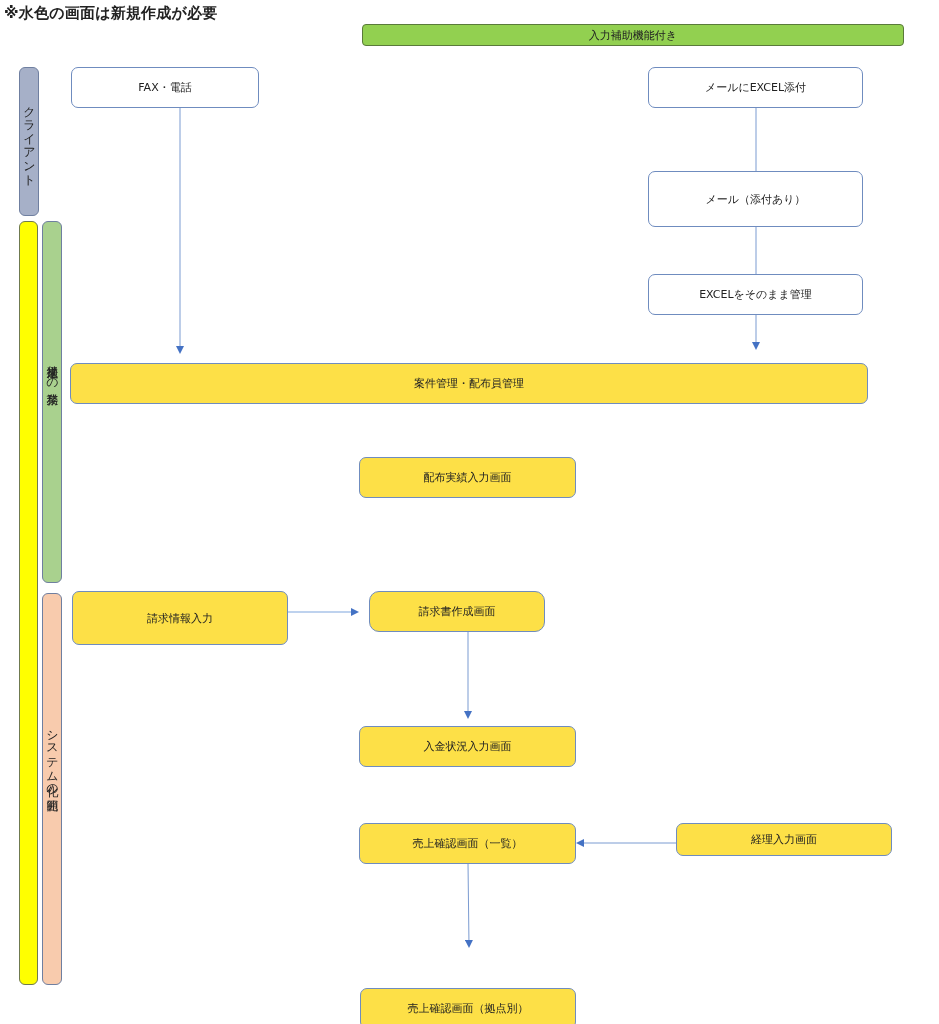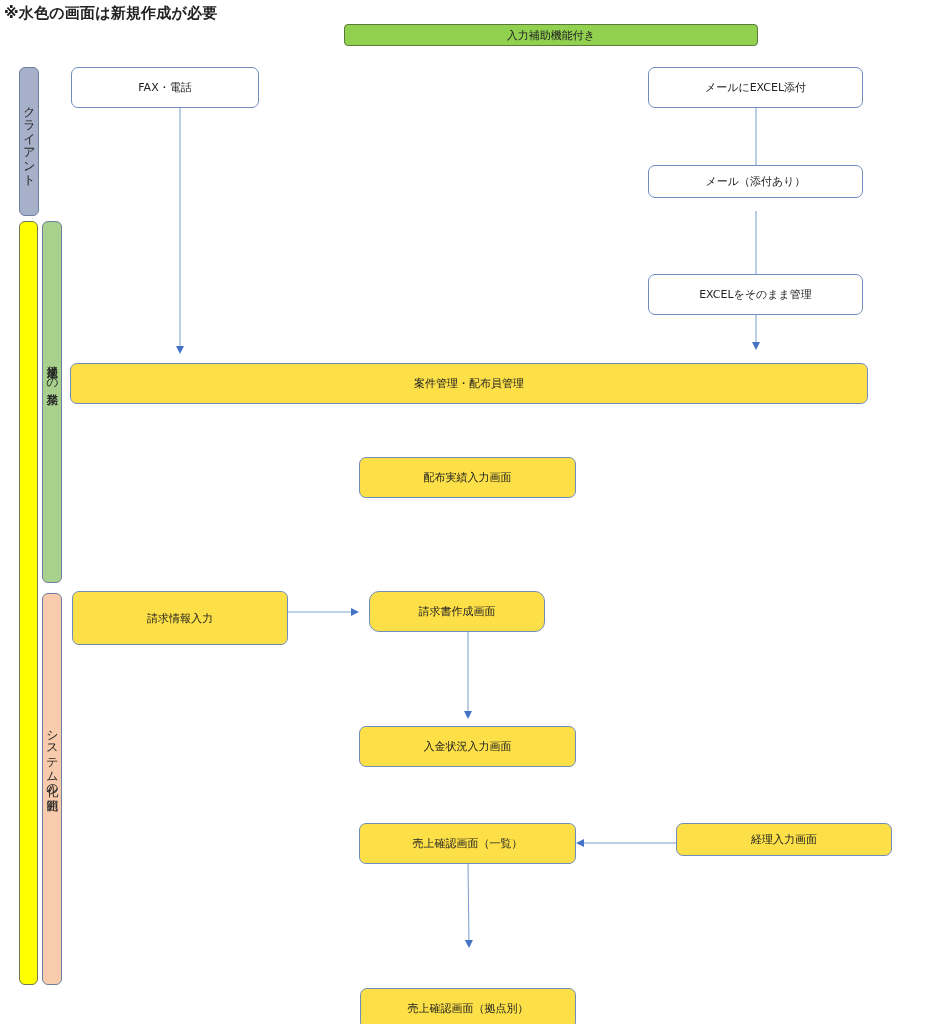--- a/index.html
+++ b/index.html
@@ -14,21 +14,21 @@
   .lane { position:absolute; box-sizing:border-box; border:1.5px solid #6f7fa0; border-radius:6px; }
   .lane-label { position:absolute; writing-mode:vertical-rl; text-orientation:upright;
                 font-size:12px; color:#222; left:50%; transform:translateX(-50%); letter-spacing:0px; }
   svg.conn { position:absolute; left:0; top:0; width:939px; height:1024px; pointer-events:none; }
 </style>
 </head>
 <body>
 
 <div class="note">※水色の画面は新規作成が必要</div>
 
-<div class="box green-bar" style="left:344px; top:24px; width:414px; height:22px; border-color:#5a7a3a;">
+<div class="box green-bar" style="left:362px; top:24px; width:542px; height:22px; border-color:#5a7a3a;">
   <span>入力補助機能付き</span>
 </div>
 
 <div class="lane" style="left:19px; top:67px; width:20px; height:149px; background:#a6b0c8;">
   <span class="lane-label" style="top:30px;">クライアント</span>
 </div>
 <div class="lane" style="left:19px; top:221px; width:19px; height:764px; background:#ffff00; border-color:#6f7a50;"></div>
 <div class="lane" style="left:42px; top:221px; width:20px; height:362px; background:#a9d18e;">
   <span class="lane-label" style="top:135px;">従来通りの業務</span>
 </div>
@@ -51,21 +51,21 @@
   <line x1="676" y1="843" x2="578" y2="843" stroke="#7b9bd1" stroke-width="1" marker-end="url(#arr)"></line>
   <line x1="468" y1="863" x2="469" y2="946" stroke="#7b9bd1" stroke-width="1" marker-end="url(#arr)"></line>
 </svg>
 
 <div class="box white" style="left:71px; top:67px; width:188px; height:41px;">
   <span>FAX・電話</span>
 </div>
 <div class="box white" style="left:648px; top:67px; width:215px; height:41px;">
   <span>メールにEXCEL添付</span>
 </div>
-<div class="box white" style="left:648px; top:165px; width:215px; height:33px;">
+<div class="box white" style="left:648px; top:171px; width:215px; height:56px;">
   <span>メール（添付あり）</span>
 </div>
 <div class="box white" style="left:648px; top:274px; width:215px; height:41px;">
   <span>EXCELをそのまま管理</span>
 </div>
 
 <div class="box blue" style="left:70px; top:363px; width:798px; height:41px;">
   <span>案件管理・配布員管理</span>
 </div>
 <div class="box blue" style="left:359px; top:457px; width:217px; height:41px;">

